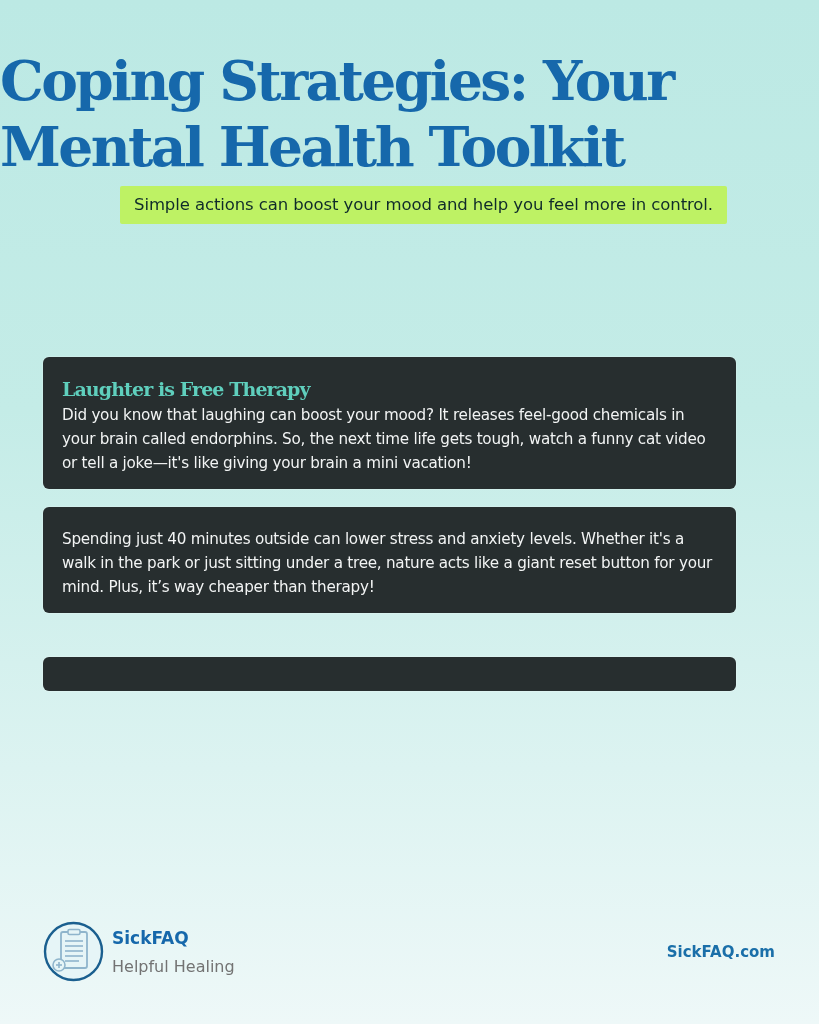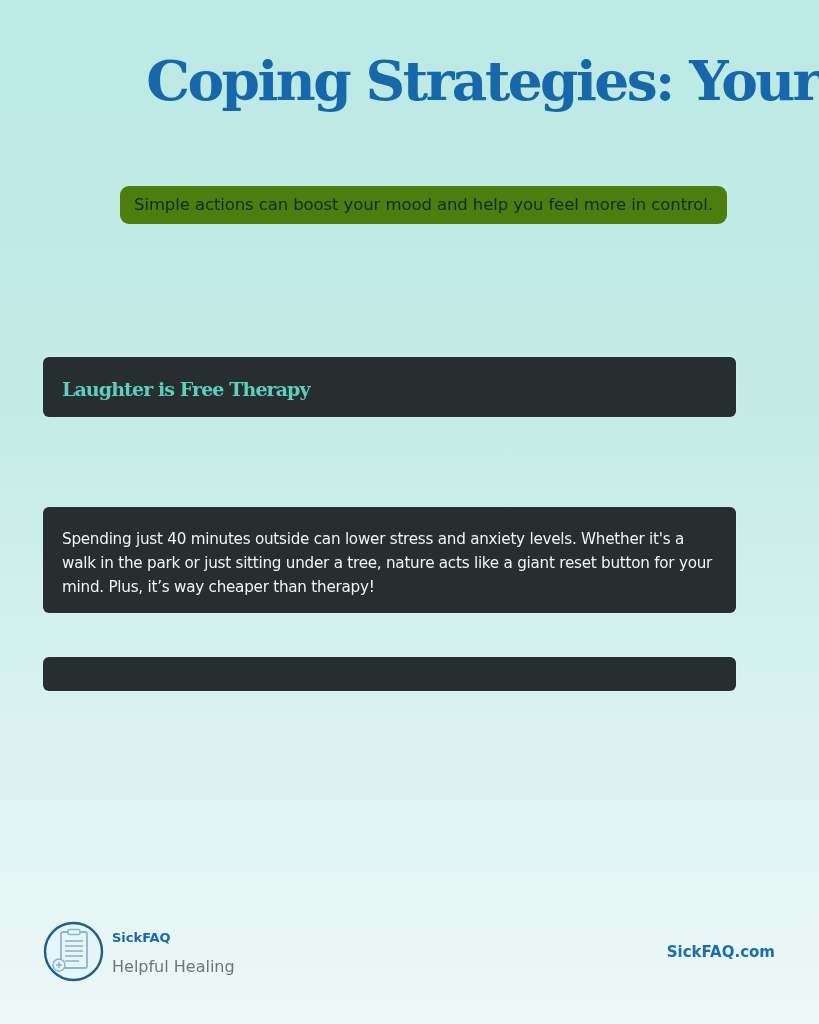--- a/index.html
+++ b/index.html
@@ -5,37 +5,37 @@
     * { box-sizing: border-box; margin: 0; padding: 0; }
     html, body { width: 819px; height: 1024px; overflow: hidden; }
     body {
       background: linear-gradient(180deg, #bce9e4 0%, #c4ecE7 40%, #dcf3f1 75%, #eef8f8 100%);
       font-family: "DejaVu Sans", sans-serif;
       position: relative;
     }
     .title {
       position: absolute;
       left: 0; right: 0; top: 48px;
-      text-align: right;
+      text-align: left;
       font-family: "DejaVu Serif", serif;
       font-weight: bold;
       color: #1668ab;
       font-size: 55px;
       line-height: 66px;
       letter-spacing: -2.6px;
     }
     .subtitle-wrap {
       position: absolute;
       left: 0; right: 0; top: 186px;
       display: flex; justify-content: center;
     }
     .subtitle {
-      background: #4d7c0f;
+      background: #bef264;
       color: #0f2b2a;
-      border-radius: 9px;
+      border-radius: 2px;
       padding: 6px 14px;
       font-size: 16.5px;
       line-height: 26px;
       white-space: nowrap;
       letter-spacing: -0.1px;
       margin-left: 28px;
     }
     .card {
       position: absolute;
       left: 43px; width: 693px;
@@ -62,21 +62,21 @@
     .footer-logo {
       position: absolute;
       left: 43px; top: 921px;
       width: 61px; height: 61px;
     }
     .brand-name {
       position: absolute;
       left: 112px; top: 926px;
       color: #1668ab;
       font-weight: bold;
-      font-size: 13px;
+      font-size: 17px;
       line-height: 24px;
       text-align: center;
     }
     .brand-tag {
       position: absolute;
       left: 112px; top: 956px;
       color: #737373;
       font-size: 16px;
       line-height: 22px;
     }
@@ -89,28 +89,30 @@
       line-height: 22px;
       text-decoration: none;
       text-align: right;
     }
   </style>
 </head>
 <body>
 
 <h1 class="title">
   <span>Coping Strategies: Your</span><br>
+  <span>Mental Health Toolkit</span>
 </h1>
 
 <div class="subtitle-wrap">
   <div class="subtitle">Simple actions can boost your mood and help you feel more in control.</div>
 </div>
 
 <div class="card" style="top:357px;">
   <div class="card-title">Laughter is Free Therapy</div>
+  <div class="card-body">Did you know that laughing can boost your mood? It releases feel-good chemicals in your brain called endorphins. So, the next time life gets tough, watch a funny cat video or tell a joke—it's like giving your brain a mini vacation!</div>
 </div>
 
 <div class="card" style="top:507px;">
   <div class="card-body">Spending just 40 minutes outside can lower stress and anxiety levels. Whether it's a walk in the park or just sitting under a tree, nature acts like a giant reset button for your mind. Plus, it’s way cheaper than therapy!</div>
 </div>
 
 <div class="card" style="top:657px;">
 </div>
 
 <div class="footer-logo">

